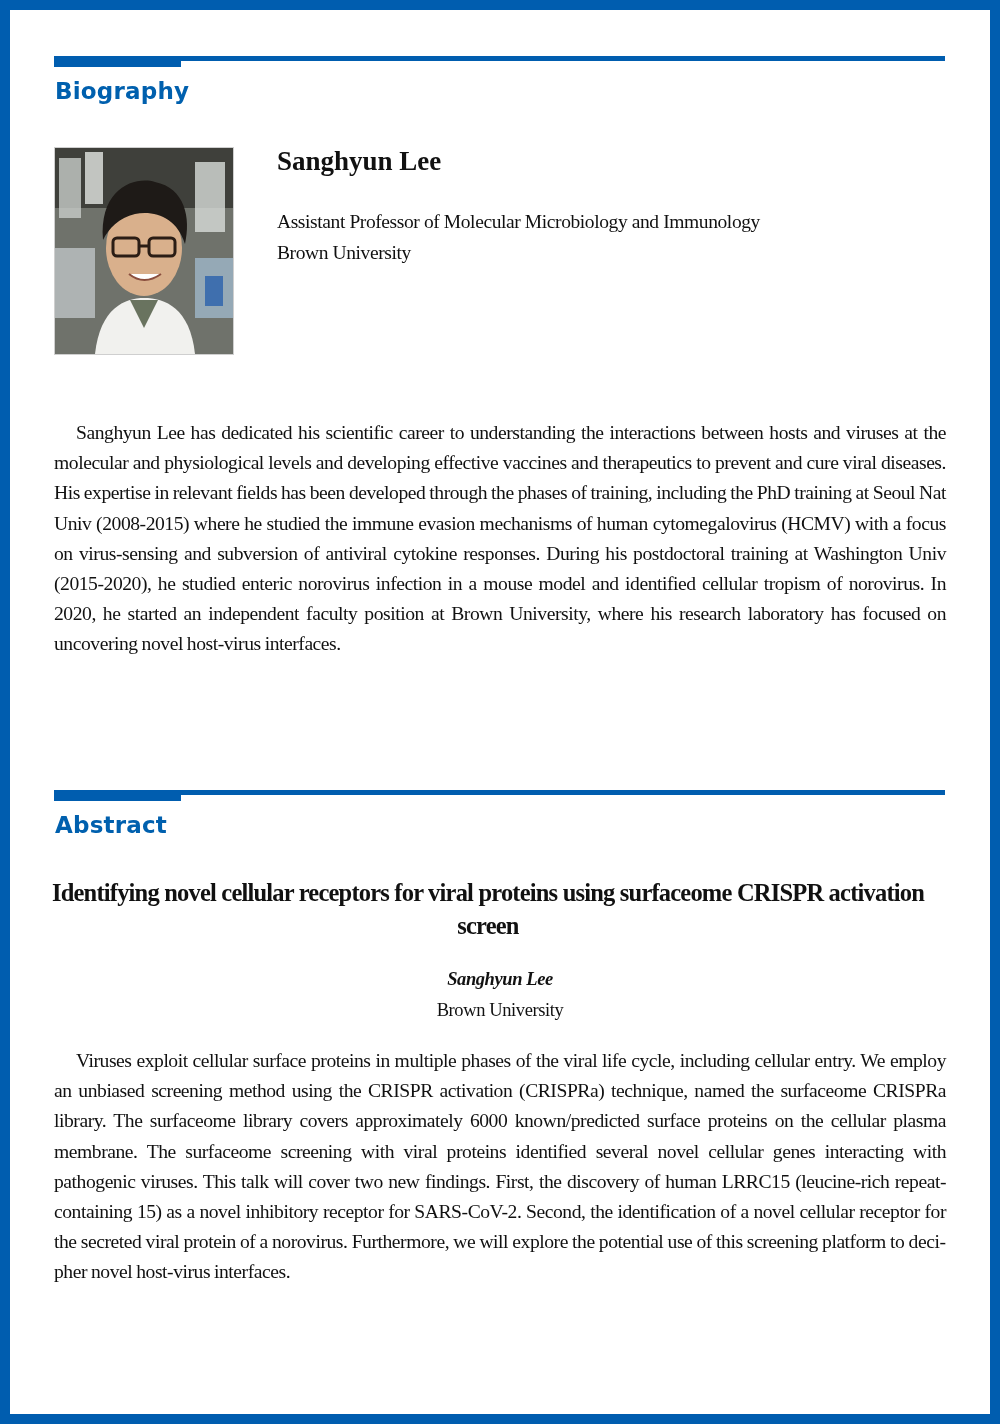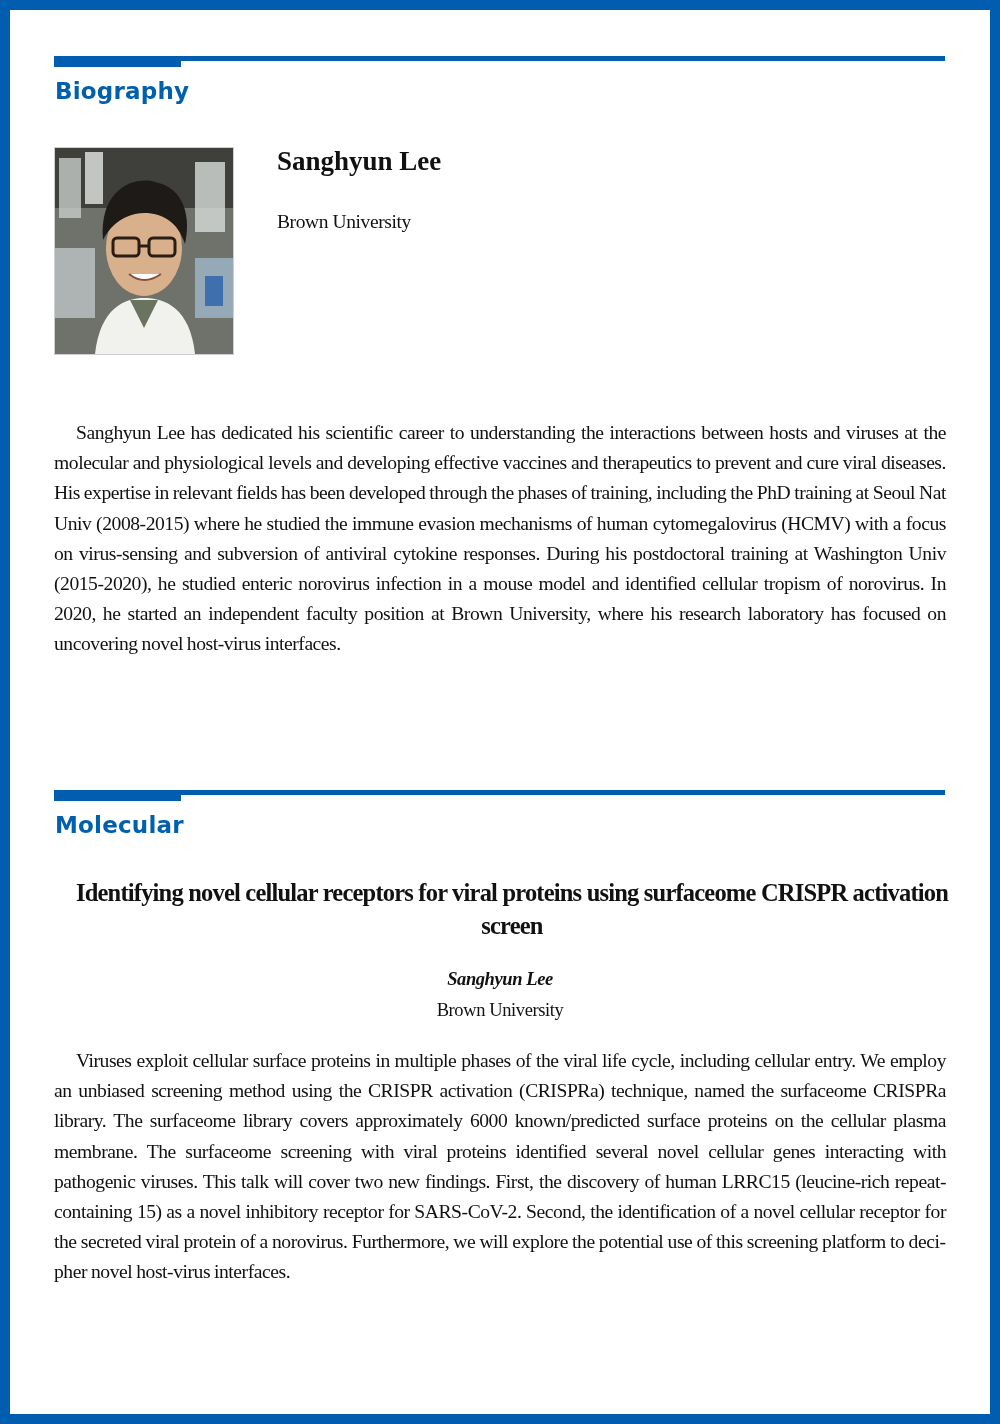--- a/index.html
+++ b/index.html
@@ -37,21 +37,21 @@
   }
   .info div { white-space: nowrap; }
   .para {
     position: absolute; left: 54px; width: 892px;
     font-size: 19.6px; line-height: 30.2px; text-align: justify;
     text-indent: 22px; letter-spacing: -0.45px; word-spacing: -0.5px;
     hyphens: manual;
     font-family: Liberation Serif, serif;
   }
   .abs-title {
-    position: absolute; left: 66px; width: 892px; top: 876px;
+    position: absolute; left: 42px; width: 892px; top: 876px;
     text-align: center; font-weight: bold; font-size: 24.5px; line-height: 33px;
     letter-spacing: -0.8px;
   }
   .abs-author {
     position: absolute; left: 54px; width: 892px; top: 969px;
     text-align: center; font-weight: bold; font-style: italic; font-size: 18.5px;
     letter-spacing: -0.4px;
   }
   .abs-affil {
     position: absolute; left: 54px; width: 892px; top: 1000px;
@@ -85,28 +85,29 @@
     <path d="M48 92 C 44 40, 80 28, 100 34 C 130 40, 136 70, 130 96 C 122 70, 100 62, 80 66 C 64 70, 54 80, 48 92 Z" fill="#1e1a17"></path>
     <rect x="58" y="90" width="26" height="18" rx="4" fill="none" stroke="#2b1d15" stroke-width="3"></rect>
     <rect x="94" y="90" width="26" height="18" rx="4" fill="none" stroke="#2b1d15" stroke-width="3"></rect>
     <line x1="84" y1="98" x2="94" y2="98" stroke="#2b1d15" stroke-width="3"></line>
     <path d="M74 126 Q 89 138 106 126" fill="#fff" stroke="#8a4e3e" stroke-width="2"></path>
   </svg>
 </div>
 
 <div class="name">Sanghyun Lee</div>
 <div class="info">
+  <div>Assistant Professor of Molecular Microbiology and Immunology</div>
   <div>Brown University</div>
 </div>
 
 <div class="para" style="top:418px;">Sanghyun Lee has dedicated his scientific career to understanding the interactions between hosts and viruses at the molecular and physiological levels and developing effective vaccines and therapeutics to prevent and cure viral diseases. His expertise in relevant fields has been developed through the phases of training, including the PhD training at Seoul Nat Univ (2008-2015) where he studied the immune eva­sion mechanisms of human cytomegalovirus (HCMV) with a focus on virus-sensing and subversion of antiviral cytokine responses. During his postdoctoral training at Washington Univ (2015-2020), he stud­ied enteric norovirus infection in a mouse model and identified cellular tropism of norovirus. In 2020, he started an independent faculty position at Brown University, where his research laboratory has focused on uncovering novel host-virus interfaces.</div>
 
 <div class="section-rule" style="top:790px;">
   <div class="thin"></div>
   <div class="thick"></div>
 </div>
-<div class="section-title" style="top:812px;">Molecular</div>
+<div class="section-title" style="top:812px;">Abstract</div>
 
 <div class="abs-title">Identifying novel cellular receptors for viral proteins using surfaceome CRISPR activation screen</div>
 <div class="abs-author">Sanghyun Lee</div>
 <div class="abs-affil">Brown University</div>
 
 <div class="para" style="top:1046px;">Viruses exploit cellular surface proteins in multiple phases of the viral life cycle, including cellular entry. We employ an unbiased screening method using the CRISPR activation (CRISPRa) technique, named the surfaceome CRISPRa library. The surfaceome library covers approximately 6000 known/pre­dicted surface proteins on the cellular plasma membrane. The surfaceome screening with viral proteins identified several novel cellular genes interacting with pathogenic viruses. This talk will cover two new findings. First, the discovery of human LRRC15 (leucine-rich repeat-containing 15) as a novel inhibitory receptor for SARS-CoV-2. Second, the identification of a novel cellular receptor for the secreted viral protein of a norovirus. Furthermore, we will explore the potential use of this screening platform to deci­pher novel host-virus interfaces.</div>
 
 </body></html>

